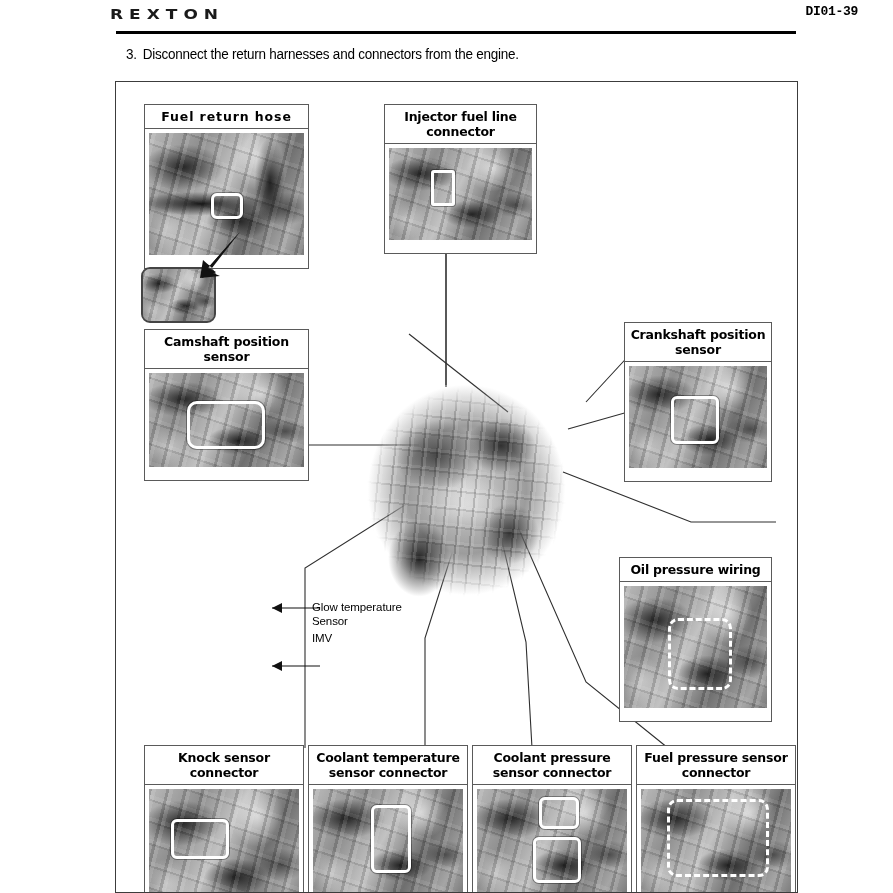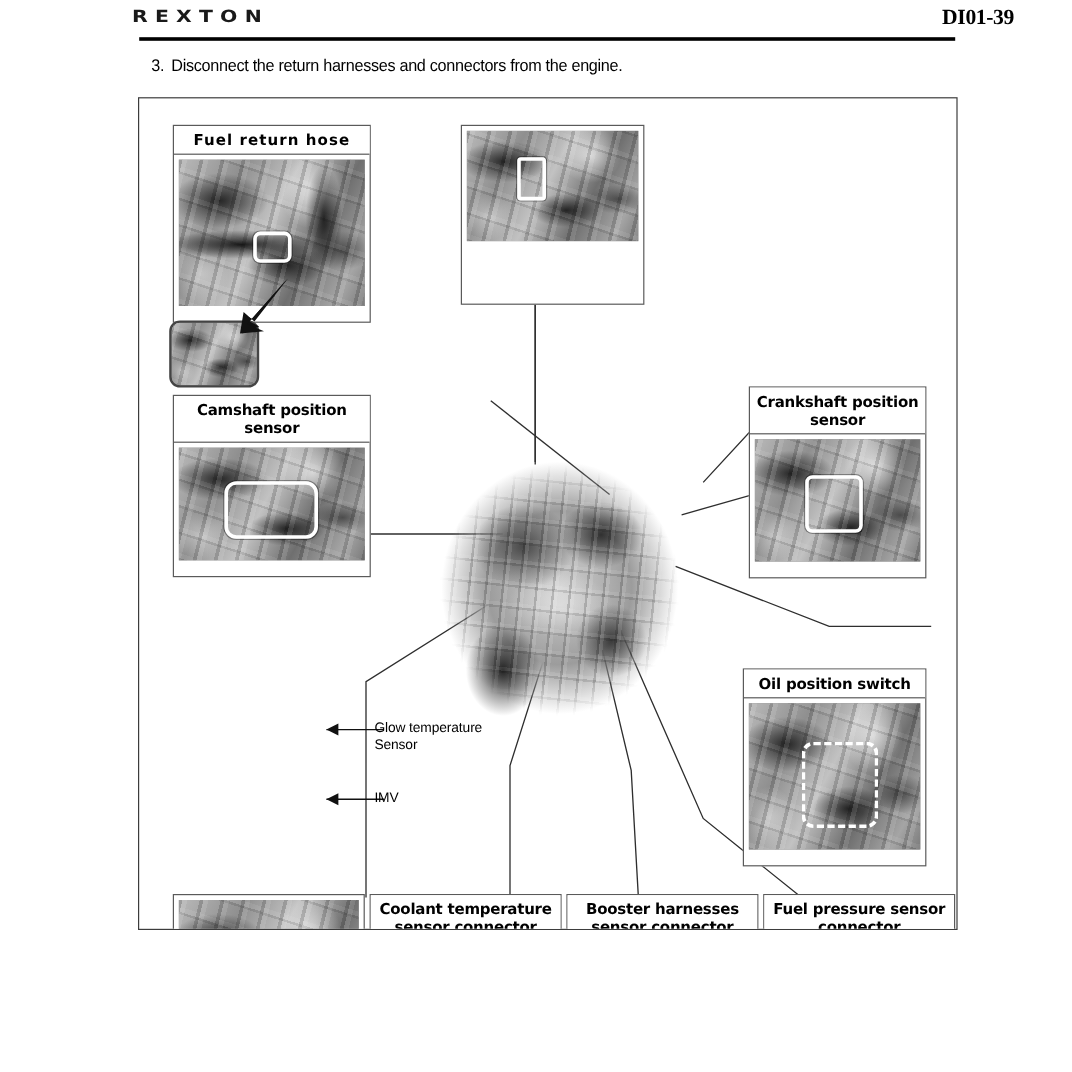--- a/index.html
+++ b/index.html
@@ -30,26 +30,26 @@
     font-size: 17px;
     font-weight: bold;
     letter-spacing: 6px;
     font-family: "DejaVu Sans", sans-serif;
     transform: scaleY(0.82);
     transform-origin: left top;
     color: #1a1a1a;
   }
   #page-number {
     position: absolute;
-    right: 48px;
+    right: 35px;
     top: 4px;
-    font-size: 18px;
+    font-size: 13px;
     font-weight: bold;
     letter-spacing: -0.3px;
-    font-family: Liberation Serif, serif;
+    font-family: Liberation Mono, monospace;
   }
   #header-rule {
     position: absolute;
     left: 116px;
     top: 31px;
     width: 680px;
     height: 3px;
     background: #000;
   }
 
@@ -65,21 +65,21 @@
     transform-origin: left top;
   }
   #instruction .num { margin-right: 6px; }
 
   
   #figure-frame {
     position: absolute;
     left: 115px;
     top: 81px;
     width: 683px;
-    height: 694px;
+    height: 812px;
     border: 1px solid #3c3c3c;
     box-sizing: border-box;
     background: #fff;
     overflow: hidden;
   }
 
   
   #leader-layer {
     position: absolute;
     left: 0; top: 0;
@@ -258,20 +258,22 @@
     <div class="panel-photo" style="height:122px;">
       <div class="ph base"></div>
       <div class="ph mot"></div>
       <div class="ph str"></div>
       <div class="ph hose"></div>
       <div class="hl" style="left:62px; top:60px; width:26px; height:20px;"></div>
     </div>
   </div>
 
   <div class="panel" style="left:268px; top:22px; width:153px; height:150px;">
+    <div class="panel-caption">Injector fuel line
+connector</div>
     <div class="panel-photo" style="height:92px;">
       <div class="ph base"></div>
       <div class="ph mot"></div>
       <div class="ph str"></div>
       <div class="hl" style="left:42px; top:22px; width:18px; height:30px; border-radius:3px;"></div>
     </div>
   </div>
 
 
   <div id="inset-thumb" style="left:25px; top:185px; width:75px; height:56px;">
@@ -326,54 +328,55 @@
   <svg style="position:absolute; left:150px; top:510px; width:60px; height:100px;" viewBox="0 0 60 100">
     <g stroke="#111" stroke-width="1.2" fill="none">
       <path d="M6,16 L54,16"></path>
       <path d="M6,74 L54,74"></path>
     </g>
     <path d="M6,16 L16,11 L16,21 Z" fill="#111"></path>
     <path d="M6,74 L16,69 L16,79 Z" fill="#111"></path>
   </svg>
   <div class="callout-label" style="left:196px; top:518px;">Glow temperature
 Sensor</div>
-  <div class="callout-label" style="left:196px; top:576px;">IMV</div>
+  <div class="callout-label" style="left:196px; top:549px;">IMV</div>
 
   <div class="panel" style="left:503px; top:475px; width:153px; height:165px;">
-    <div class="panel-caption">Oil position switch</div>
+    <div class="panel-caption">Oil pressure wiring</div>
     <div class="panel-photo" style="height:122px;">
       <div class="ph base"></div>
       <div class="ph mot"></div>
       <div class="ph str"></div>
       <div class="hl dash" style="left:44px; top:32px; width:58px; height:66px;"></div>
     </div>
   </div>
 
   <div class="panel" style="left:28px; top:663px; width:160px; height:160px;">
+    <div class="panel-caption">Knock sensor connector</div>
     <div class="panel-photo" style="height:122px;">
       <div class="ph base"></div>
       <div class="ph mot"></div>
       <div class="ph str"></div>
       <div class="hl" style="left:22px; top:30px; width:52px; height:34px;"></div>
     </div>
   </div>
 
   <div class="panel" style="left:192px; top:663px; width:160px; height:160px;">
     <div class="panel-caption">Coolant temperature
 sensor connector</div>
     <div class="panel-photo" style="height:106px;">
       <div class="ph base"></div>
       <div class="ph mot"></div>
       <div class="ph str"></div>
       <div class="hl" style="left:58px; top:16px; width:34px; height:62px;"></div>
     </div>
   </div>
 
   <div class="panel" style="left:356px; top:663px; width:160px; height:160px;">
-    <div class="panel-caption">Booster harnesses sensor
+    <div class="panel-caption">Coolant pressure sensor
 connector</div>
     <div class="panel-photo" style="height:106px;">
       <div class="ph base"></div>
       <div class="ph mot"></div>
       <div class="ph str"></div>
       <div class="hl" style="left:62px; top:8px; width:34px; height:26px;"></div>
       <div class="hl" style="left:56px; top:48px; width:42px; height:40px;"></div>
     </div>
   </div>
 

